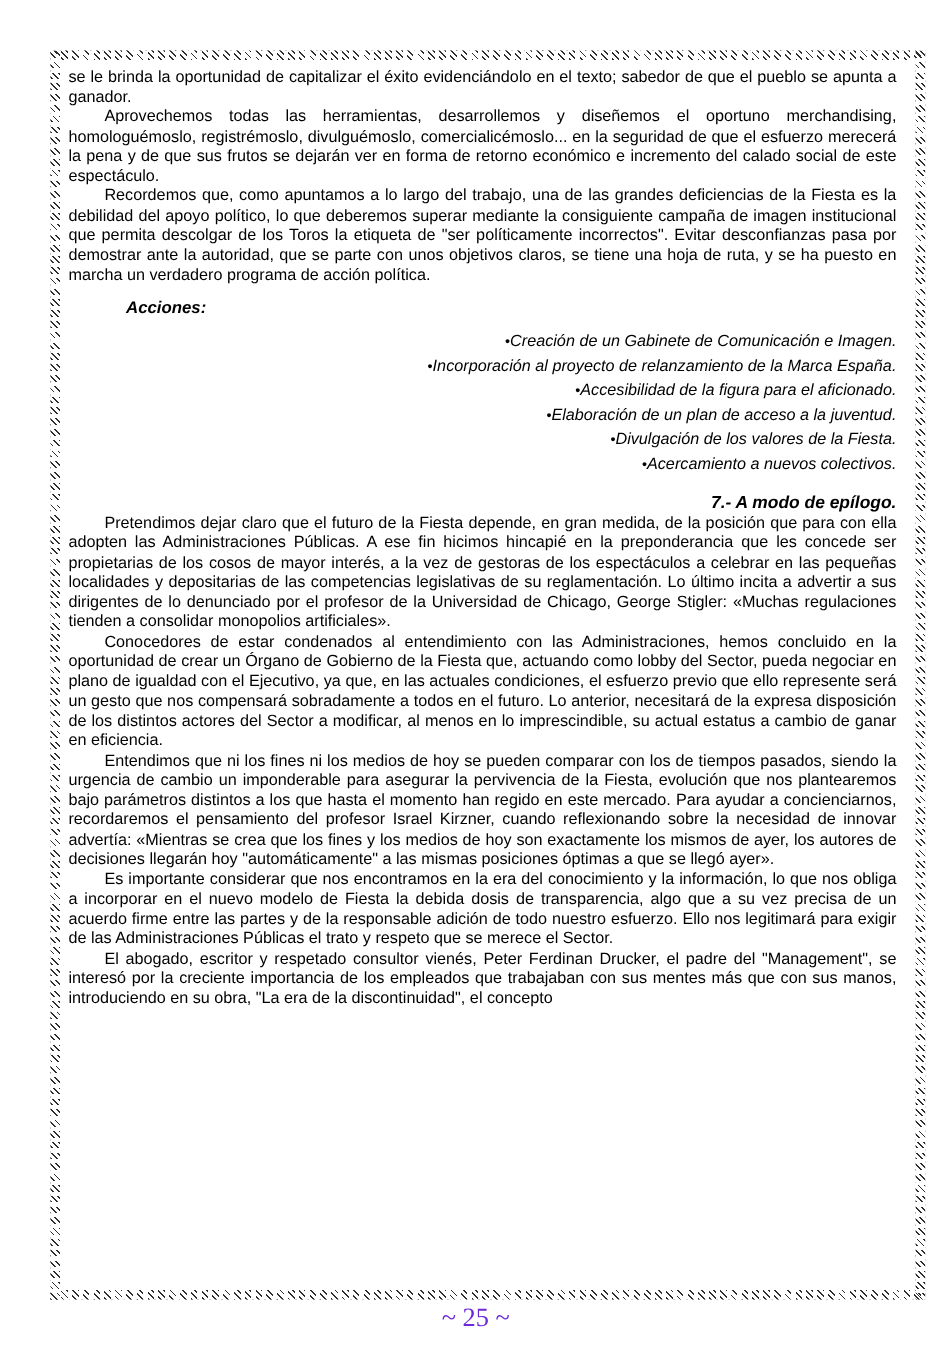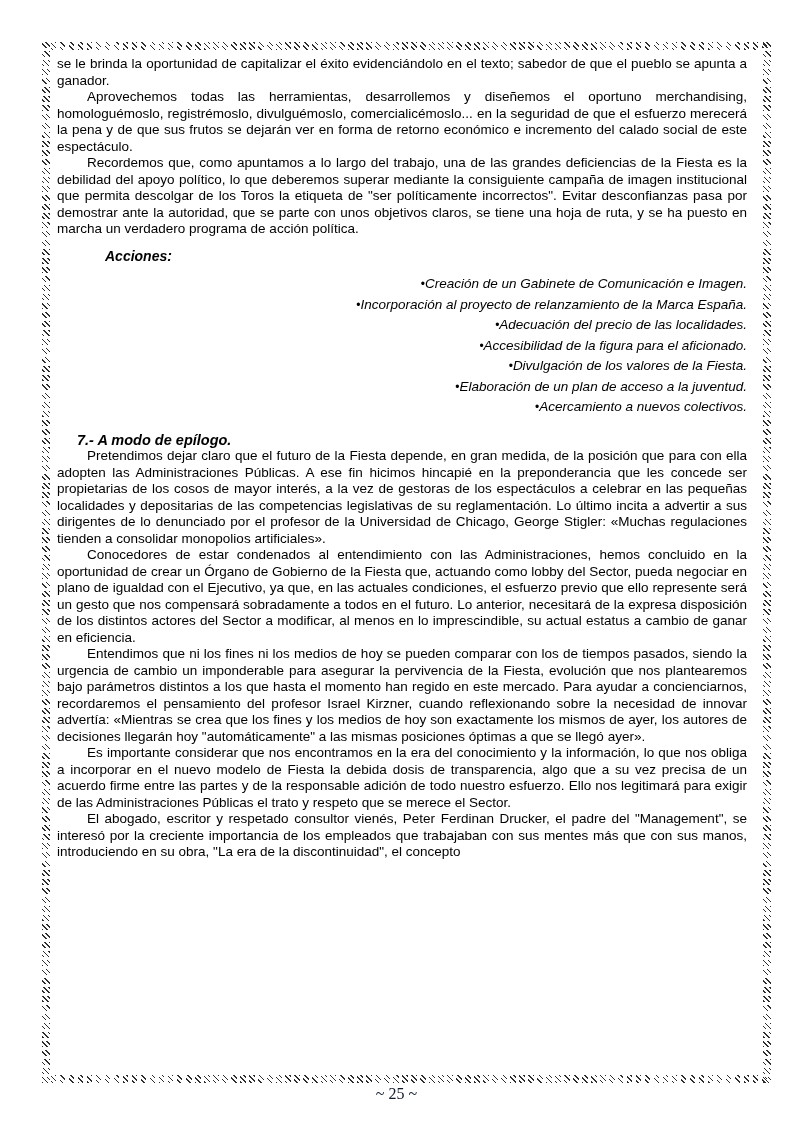--- a/index.html
+++ b/index.html
@@ -59,21 +59,21 @@
     font-size: 14px;
     font-weight: bold;
     font-style: italic;
     text-align: left;
   }
   .h-epilogo {
     margin: 14px 0 0 20px;
     font-size: 14.5px;
     font-weight: bold;
     font-style: italic;
-    text-align: left;
+    text-align: right;
   }
 
   ul.actions {
     list-style: none;
     margin: 12px 0 0 0;
     padding: 0 0 0 86px;
     font-style: italic;
     text-align: right;
   }
   ul.actions li { margin: 0 0 4px 0; line-height: 16.5px; }
@@ -84,22 +84,22 @@
     font-style: normal;
     font-size: 12px;
   }
 
   .footer {
     position: absolute;
     left: 0; right: 0;
     top: 1085px;
     text-align: center;
     font-family: "Liberation Serif", "DejaVu Serif", serif;
-    font-size: 16px;
-    color: #0f172a;
+    font-size: 22px;
+    color: #6d28d9;
   }
 </style>
 </head>
 <body>
 
 <div class="page">
 
   <div class="deco h b-top"></div>
   <div class="deco h b-bottom"></div>
   <div class="deco v b-left"></div>
@@ -111,24 +111,23 @@
 
     <p class="para p2"><span>Aprovechemos todas las herramientas, desarrollemos y diseñemos el oportuno </span><span class="it">merchandising</span><span>, homologuémoslo, registrémoslo, divulguémoslo, comercialicémoslo...  en la seguridad de que el esfuerzo merecerá la pena y de que sus frutos se dejarán ver en forma de retorno económico e incremento del calado social de este espectáculo.</span></p>
 
     <p class="para p3"><span>Recordemos que, como apuntamos a lo largo del trabajo, una de las grandes deficiencias de la Fiesta es la debilidad del apoyo político, lo que deberemos superar mediante la consiguiente campaña de imagen institucional que permita descolgar de los Toros la etiqueta de "ser políticamente incorrectos". Evitar desconfianzas pasa por demostrar ante la autoridad, que se parte con unos objetivos claros, se tiene una hoja de ruta, y se ha puesto en marcha un verdadero programa de acción política.</span></p>
 
     <h3 class="h-acciones">Acciones:</h3>
 
     <ul class="actions">
       <li><span class="blt">•</span><span>Creación de un Gabinete de Comunicación e Imagen.</span></li>
       <li><span class="blt">•</span><span>Incorporación al proyecto de relanzamiento de la Marca España.</span></li>
-      <li><span class="blt">•</span><span>Adecuación del precio de las localidades.</span></li>
       <li><span class="blt">•</span><span>Accesibilidad de la figura para el aficionado.</span></li>
+      <li><span class="blt">•</span><span>Elaboración de un plan de acceso a la juventud.</span></li>
       <li><span class="blt">•</span><span>Divulgación de los valores de la Fiesta.</span></li>
-      <li><span class="blt">•</span><span>Elaboración de un plan de acceso a la juventud.</span></li>
       <li><span class="blt">•</span><span>Acercamiento a nuevos colectivos.</span></li>
     </ul>
 
     <h3 class="h-epilogo">7.- A modo de epílogo.</h3>
 
     <p class="para p4"><span>Pretendimos dejar claro que el futuro de la Fiesta depende, en gran medida, de la posición que para con ella adopten las Administraciones Públicas. A ese fin hicimos hincapié en la preponderancia que les concede ser propietarias de los cosos de mayor interés, a la vez de gestoras de los espectáculos a celebrar en las pequeñas localidades y depositarias de las competencias legislativas de su reglamentación. Lo último incita a advertir a sus dirigentes de lo denunciado por el profesor de la Universidad de Chicago, George Stigler: </span><span class="it">«Muchas regulaciones tienden a consolidar monopolios artificiales»</span><span>.</span></p>
 
     <p class="para p5"><span>Conocedores de estar condenados al entendimiento con las Administraciones, hemos concluido en la oportunidad de crear un </span><span class="it">Órgano de Gobierno de la Fiesta</span><span> que, actuando como </span><span class="it">lobby del Sector,</span><span> pueda negociar en plano de igualdad con el Ejecutivo, ya que, en las actuales condiciones, el esfuerzo previo que ello represente será un gesto que nos compensará sobradamente a todos en el futuro. Lo anterior, necesitará de la expresa disposición de los distintos actores del Sector a modificar, al menos en lo imprescindible, su actual estatus a cambio de ganar en eficiencia.</span></p>
 
     <p class="para p6"><span>Entendimos que ni los fines ni los medios de hoy se pueden comparar con los de tiempos pasados, siendo la urgencia de cambio un imponderable para asegurar la pervivencia de la Fiesta, evolución que nos plantearemos bajo parámetros distintos a los que hasta el momento han regido en este mercado. Para ayudar a concienciarnos, recordaremos el pensamiento del profesor Israel Kirzner, cuando reflexionando sobre la necesidad de innovar advertía: </span><span class="it">«Mientras se crea que los fines y los medios de hoy son exactamente los mismos de ayer, los autores de decisiones llegarán hoy "automáticamente" a las mismas posiciones óptimas a que se llegó ayer»</span><span>.</span></p>

